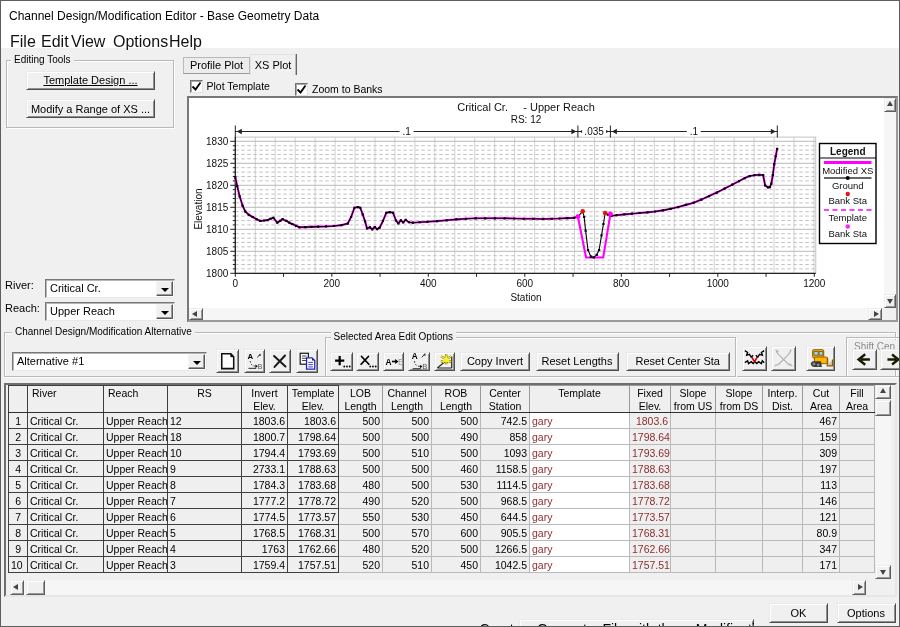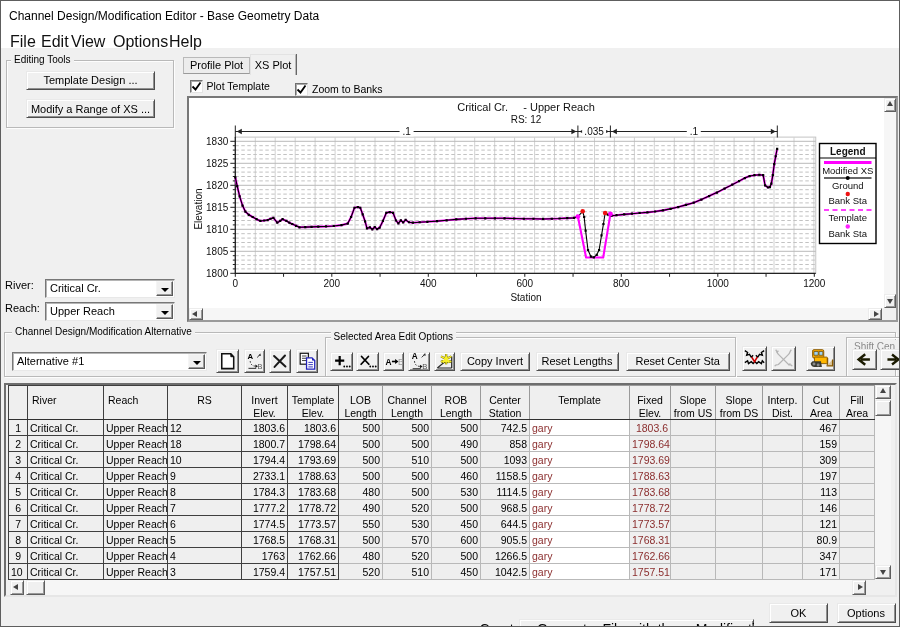--- a/index.html
+++ b/index.html
@@ -24,21 +24,21 @@
 i.tu{left:50%;top:50%;margin:-4px 0 0 -3px;border-bottom:5px solid #444;border-top:none}
 i.td{left:50%;top:50%;margin:-2px 0 0 -3px;border-top:5px solid #444;border-bottom:none}
 i.tl{left:50%;top:50%;margin:-3px 0 0 -4px;border-right:5px solid #444;border-left:none}
 i.tr{left:50%;top:50%;margin:-3px 0 0 -1px;border-left:5px solid #444;border-right:none}
 .ibtn{position:absolute;background:#f0f0f0;border:1px solid;border-color:#e9e9e9 #4e4e4e #4e4e4e #e9e9e9;box-shadow:inset 1px 1px 0 #fff,inset -1px -1px 0 #909090;display:flex;align-items:center;justify-content:center}
 .tabu{position:absolute;background:#ececec;border:1px solid #b9b9b9;border-bottom:1px solid #9a9a9a;font-size:11px;display:flex;align-items:center;justify-content:center;color:#000}
 .tabs{position:absolute;background:#f0f0f0;border:1px solid #b9b9b9;border-bottom:none;border-left-color:#e3e3e3;border-top-color:#e3e3e3;font-size:11px;display:flex;align-items:center;justify-content:center;color:#000}
 .plot{position:absolute;left:187px;top:96px;width:711px;height:226px;background:#fff;border:2px solid;border-color:#787878 #9a9a9a #9a9a9a #787878}
 .grid{border-collapse:collapse;table-layout:fixed;font-size:10.5px;color:#000;width:867px}
 .grid td{overflow:hidden;white-space:nowrap;padding:0 2px;height:16px;background:#efefef}
-.grid tr.h td{height:25px;vertical-align:top;padding-top:8px;text-align:center;line-height:12.5px}
+.grid tr.h td{height:25px;vertical-align:top;padding-top:1px;text-align:center;line-height:12.5px}
 .grid td.l{text-align:left}.grid td.r{text-align:right}.grid td.c{text-align:center}
 .grid td.dk{border:1px solid #3f3f3f}
 .grid td.lt{border:1px solid #b9b9b9}
 .grid tr.h td{border:1px solid #3f3f3f;border-bottom:1.5px solid #303030}
 .grid tr.h td.lt{border:1px solid #9a9a9a;border-bottom:1.5px solid #303030}
 .grid td.wh{background:#fff}
 .grid td.hb{padding-right:6px}
 .grid td.mrn{color:#8b2e2e}
 .grid tr.h td.l{text-align:left;padding-left:4px}
 </style></head><body>
@@ -46,21 +46,21 @@
 <div class="ttl">Channel Design/Modification Editor - Base Geometry Data</div>
 <div class="menu">
     <span style="left:9px">File</span>
     <span style="left:40px">Edit</span>
     <span style="left:70px">View</span>
     <span style="left:112px">Options</span>
     <span style="left:168px">Help</span>
   </div>
 <div class="gb" style="left:6px;top:59.5px;width:168px;height:68px"></div>
 <div class="gbl" style="left:11px;top:52.5px;color:#000">Editing Tools</div>
-<div class="btn" style="left:26px;top:70.5px;width:129px;height:19px;font-size:11px;">Template Design ...</div>
+<div class="btn" style="left:26px;top:70.5px;width:129px;height:19px;font-size:11px;text-decoration:underline;">Template Design ...</div>
 <div class="btn" style="left:26px;top:99px;width:129px;height:19px;font-size:11px;">Modify a Range of XS ...</div>
 <div class="tabu" style="left:183px;top:56.5px;width:67px;height:17px">Profile Plot</div>
 <div class="tabs" style="left:250px;top:53.5px;width:46px;height:21px">XS Plot</div>
 <div class="abs" style="left:296px;top:53.5px;width:1px;height:21px;background:#666"></div>
 <div class="cb" style="left:189.5px;top:80px">
     <svg width="13" height="13" viewBox="0 0 13 13">
       <path d="M2.5 6.5l3 3 5-7" fill="none" stroke="#000" stroke-width="1.8"></path>
     </svg>
   </div>
 <div class="lbl" style="left:206.5px;top:80px">Plot Template</div>

